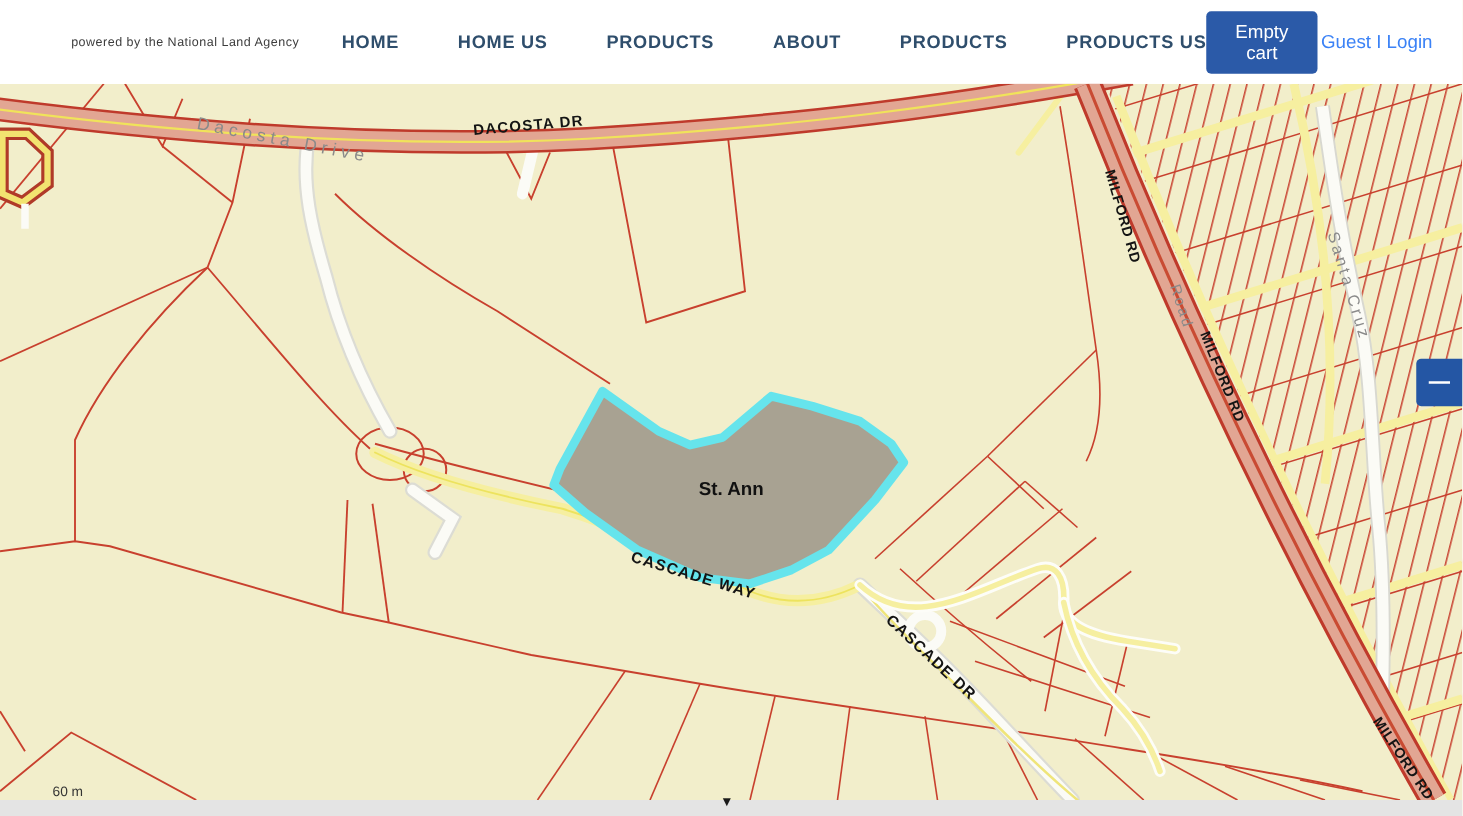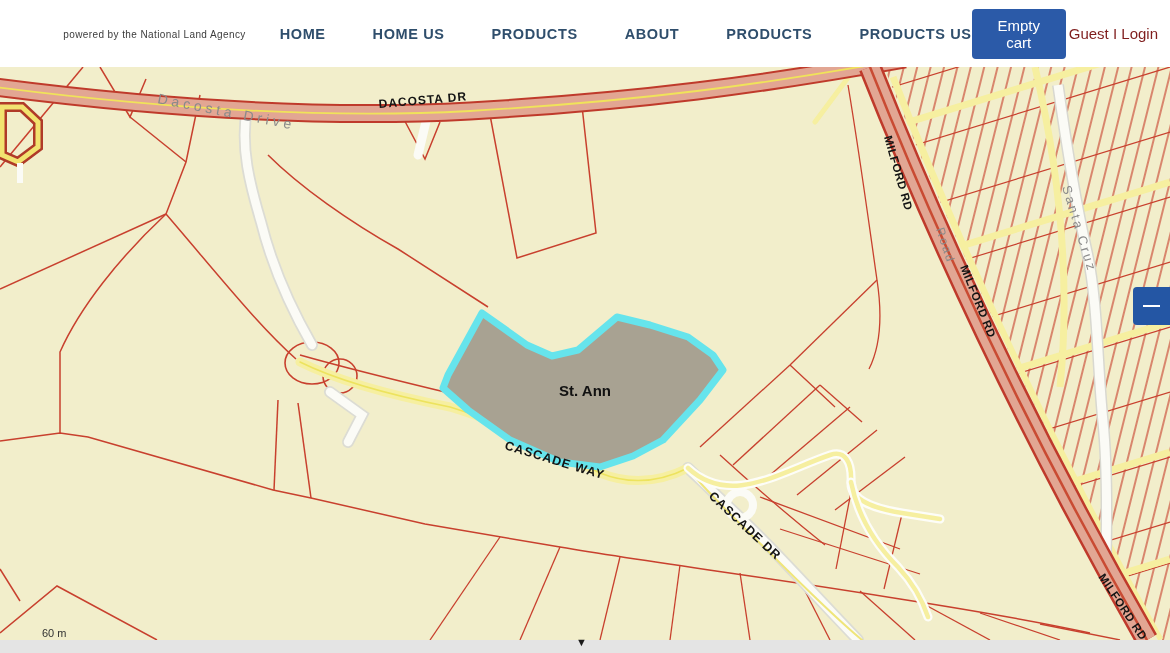--- a/index.html
+++ b/index.html
@@ -12,25 +12,25 @@
             background:#ffffff; display:flex; align-items:center; z-index:30; }
   .logo-block { margin-left:42px; width:216px; cursor:pointer; }
   .brand { font-size:31px; font-weight:bold; font-style:italic; color:#2b5aa9;
            letter-spacing:-0.5px; line-height:1; }
   .tagline { font-size:10px; color:#3c3c3c; letter-spacing:0.4px; text-align:right;
              margin-top:1px; padding-right:4px; }
   .nav { display:flex; gap:47px; margin-left:30px; align-items:center; }
   .nav-item { font-size:14.5px; font-weight:bold; color:#2f4e6c; letter-spacing:0.6px;
               cursor:pointer; white-space:nowrap; }
   .header-right { margin-left:auto; display:flex; align-items:center; gap:3px;
-                  padding-right:12px; }
+                  padding-right:24px; }
   .cart-btn { background:#2b5aa8; color:#fff; font-size:15px; border:none;
               border-radius:4px; padding:8px 15px; cursor:pointer;
               font-family:"Liberation Sans", sans-serif; }
-  .login-text { font-size:15px; color:#7f1d1d; cursor:pointer; white-space:nowrap; }
+  .login-text { font-size:15px; color:#3b82f6; cursor:pointer; white-space:nowrap; }
 
   
   .map-wrap { position:absolute; top:67px; left:0; width:1170px; height:573px; }
   svg text { user-select:none; }
   .road-label-black { font-weight:bold; fill:#141414; }
   .road-label-gray  { fill:#8a8a8a; }
 
   
   .panel-btn { position:absolute; top:220px; right:0; width:37px; height:38px;
                background:#2456a4; border:none; border-radius:4px 0 0 4px;

